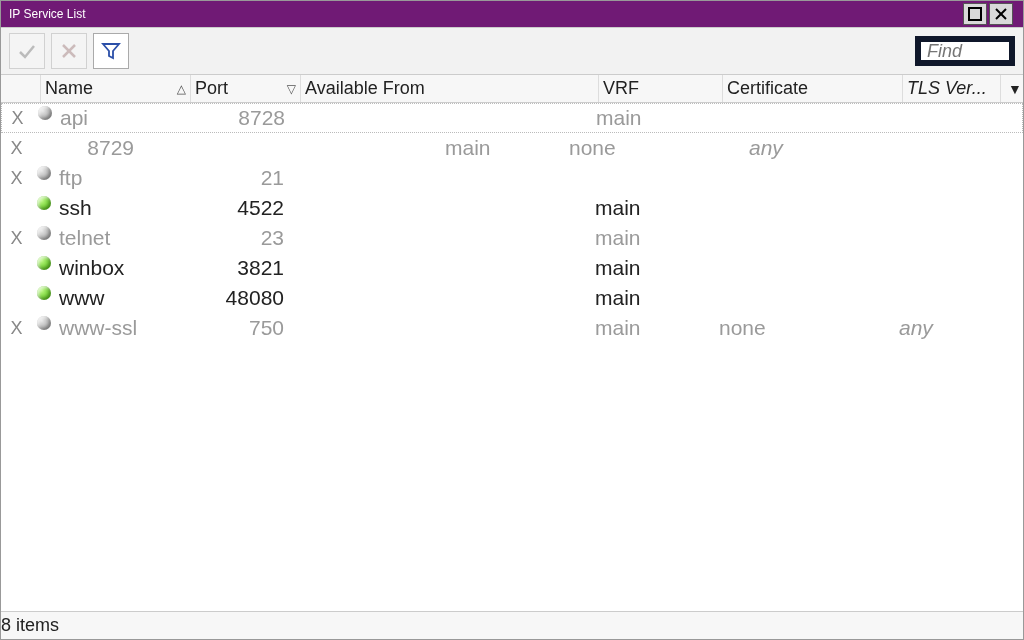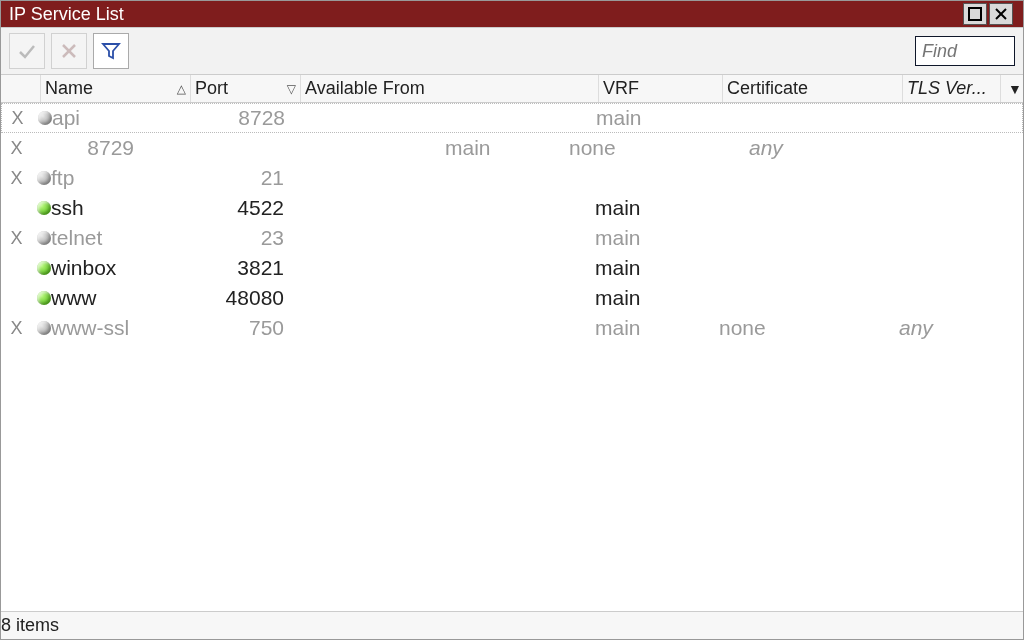--- a/index.html
+++ b/index.html
@@ -1,27 +1,27 @@
 <!DOCTYPE html>
 <html><head>
 <meta charset="utf-8">
 <style>
   * { box-sizing: border-box; margin: 0; padding: 0; }
   html, body { width: 1024px; height: 640px; font-family: Arial, Helvetica, sans-serif; font-size: 18px; overflow: hidden; background: #fff; color: #222; }
   .window { width: 1024px; height: 640px; display: flex; flex-direction: column; border: 1px solid #999; }
-  .titlebar { background: #7f1d1d; color: #fff; height: 26px; display: flex; align-items: center; padding: 0 10px 0 8px; font-size: 18px; }
+  .titlebar { background: #701a75; color: #fff; height: 26px; display: flex; align-items: center; padding: 0 10px 0 8px; font-size: 12px; }
   .titlebar .title { flex: 1; }
   .titlebar .win-btn { width: 24px; height: 22px; margin-left: 2px; background: #d9d9d9; border: 1px solid #555; display: flex; align-items: center; justify-content: center; cursor: pointer; }
   .titlebar .win-btn svg { width: 14px; height: 14px; }
   .toolbar { height: 48px; background: #f2f2f2; border-top: 1px solid #ccc; border-bottom: 1px solid #ccc; display: flex; align-items: center; padding: 0 8px; gap: 6px; }
   .tool-btn { width: 36px; height: 36px; border: 1px solid #aaa; background: #fff; display: flex; align-items: center; justify-content: center; cursor: pointer; }
   .tool-btn.disabled { opacity: 0.45; background: #f7f7f7; }
   .tool-btn svg { width: 20px; height: 20px; }
   .toolbar .spacer { flex: 1; }
-  .find-box { width: 100px; height: 30px; border: 1px solid #0f172a; font-style: italic; color: #4d7c0f; padding: 0 6px; font-size: 18px; }
+  .find-box { width: 100px; height: 30px; border: 6px solid #0f172a; font-style: italic; color: #4d7c0f; padding: 0 6px; font-size: 18px; }
   .grid-header { display: flex; background: #f7f7f7; border-bottom: 1px solid #ccc; height: 28px; font-size: 18px; padding-left: 8px; }
   .col { border-right: 1px solid #ddd; display: flex; align-items: center; padding: 0 4px; overflow: hidden; white-space: nowrap; }
   .col.status { width: 32px; flex: none; justify-content: center; }
   .col.name   { width: 150px; flex: none; }
   .col.port   { width: 110px; flex: none; justify-content: flex-end; padding-right: 8px; align-items: center; }
   .col.avail  { width: 298px; flex: none; }
   .col.vrf    { width: 124px; flex: none; }
   .col.cert   { width: 180px; flex: none; }
   .col.tls    { width: 98px;  flex: none; position: relative; font-style: italic; }
   .col.drop   { width: 28px;  flex: none; justify-content: center; border-right: none; }
@@ -29,21 +29,21 @@
   .sort-asc { position: absolute; right: 4px; font-size: 12px; color: #555; }
   .sort-desc { position: absolute; right: 4px; font-size: 12px; color: #555; }
   .grid-body { flex: 1; overflow: auto; background: #fff; }
   .row { display: flex; height: 30px; font-size: 21px; }
   .row .col { border-right: 1px solid transparent; }
   .row.disabled-row { color: #9a9a9a; }
   .row.first-dotted { border: 1px dotted #bbb; }
   .status-dot { width: 14px; height: 14px; border-radius: 50%; display: inline-block; box-shadow: inset -2px -2px 3px rgba(0,0,0,0.25), inset 2px 2px 3px rgba(255,255,255,0.7); }
   .dot-gray  { background: radial-gradient(circle at 35% 35%, #e5e5e5, #8f8f8f); }
   .dot-green { background: radial-gradient(circle at 35% 35%, #b7f77a, #3cae00); }
-  .name-cell { display: flex; align-items: center; }
+  .name-cell { display: flex; gap: 8px; }
   .x-mark { font-size: 18px; color: #888; font-family: sans-serif; }
   .statusbar { height: 28px; border-top: 1px solid #ccc; background: #f7f7f7; display: flex; align-items: center; padding: 0 0; font-size: 18px; }
 </style>
 </head>
 <body>
 
 <div class="window">
 
   <div class="titlebar">
     <span class="title">IP Service List</span>

